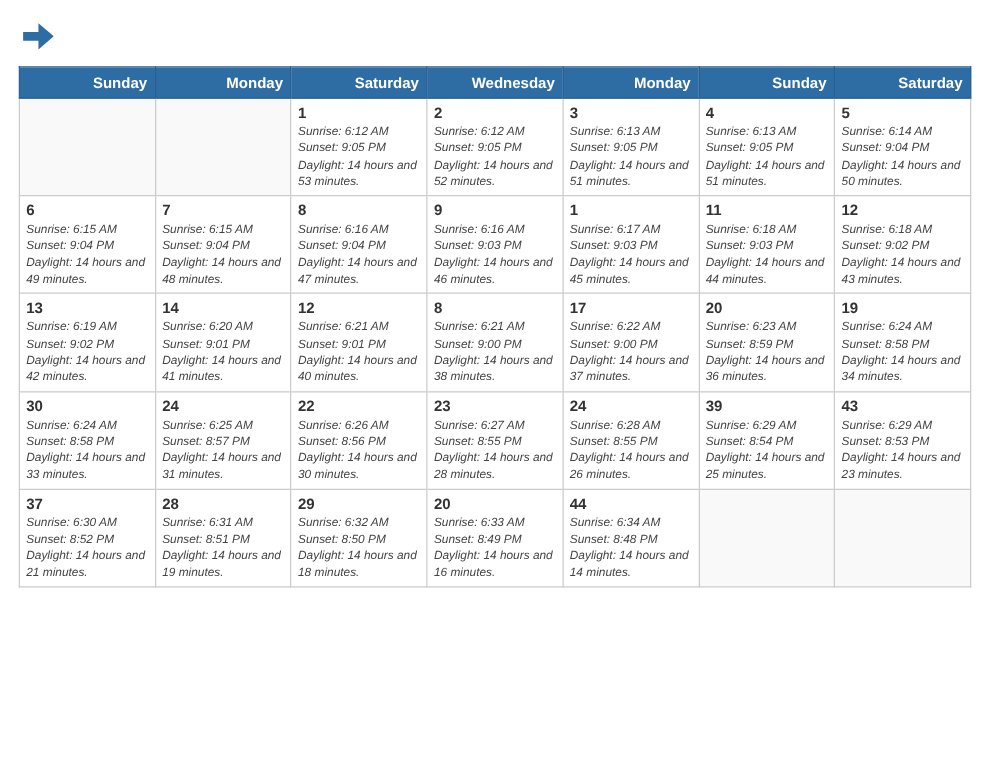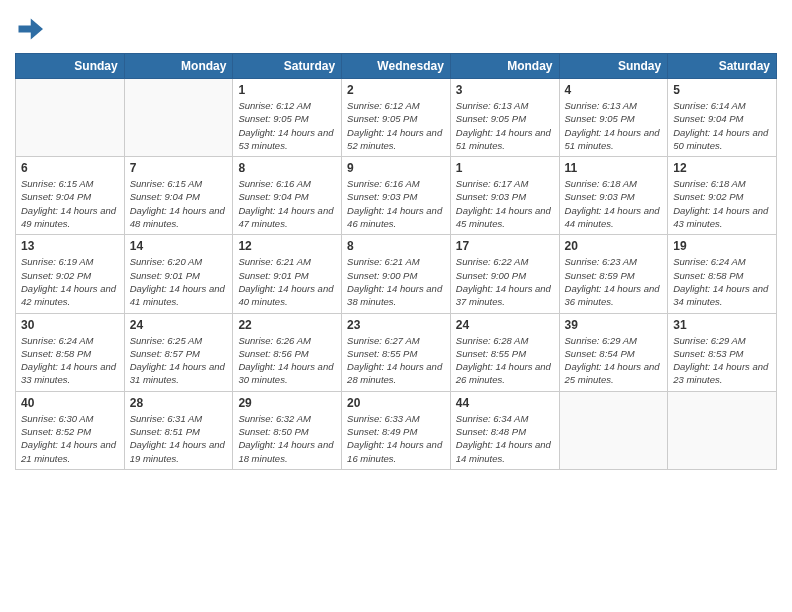--- a/index.html
+++ b/index.html
@@ -221,27 +221,27 @@
         </td>
         <td>
           <div class="day-number">24</div>
           <div class="day-info">Sunrise: 6:28 AM<br>Sunset: 8:55 PM<br>Daylight: 14 hours and 26 minutes.</div>
         </td>
         <td>
           <div class="day-number">39</div>
           <div class="day-info">Sunrise: 6:29 AM<br>Sunset: 8:54 PM<br>Daylight: 14 hours and 25 minutes.</div>
         </td>
         <td>
-          <div class="day-number">31</div>
+          <div class="day-number">43</div>
           <div class="day-info">Sunrise: 6:29 AM<br>Sunset: 8:53 PM<br>Daylight: 14 hours and 23 minutes.</div>
         </td>
       </tr>
       <tr>
         <td>
-          <div class="day-number">40</div>
+          <div class="day-number">37</div>
           <div class="day-info">Sunrise: 6:30 AM<br>Sunset: 8:52 PM<br>Daylight: 14 hours and 21 minutes.</div>
         </td>
         <td>
           <div class="day-number">28</div>
           <div class="day-info">Sunrise: 6:31 AM<br>Sunset: 8:51 PM<br>Daylight: 14 hours and 19 minutes.</div>
         </td>
         <td>
           <div class="day-number">29</div>
           <div class="day-info">Sunrise: 6:32 AM<br>Sunset: 8:50 PM<br>Daylight: 14 hours and 18 minutes.</div>
         </td>

